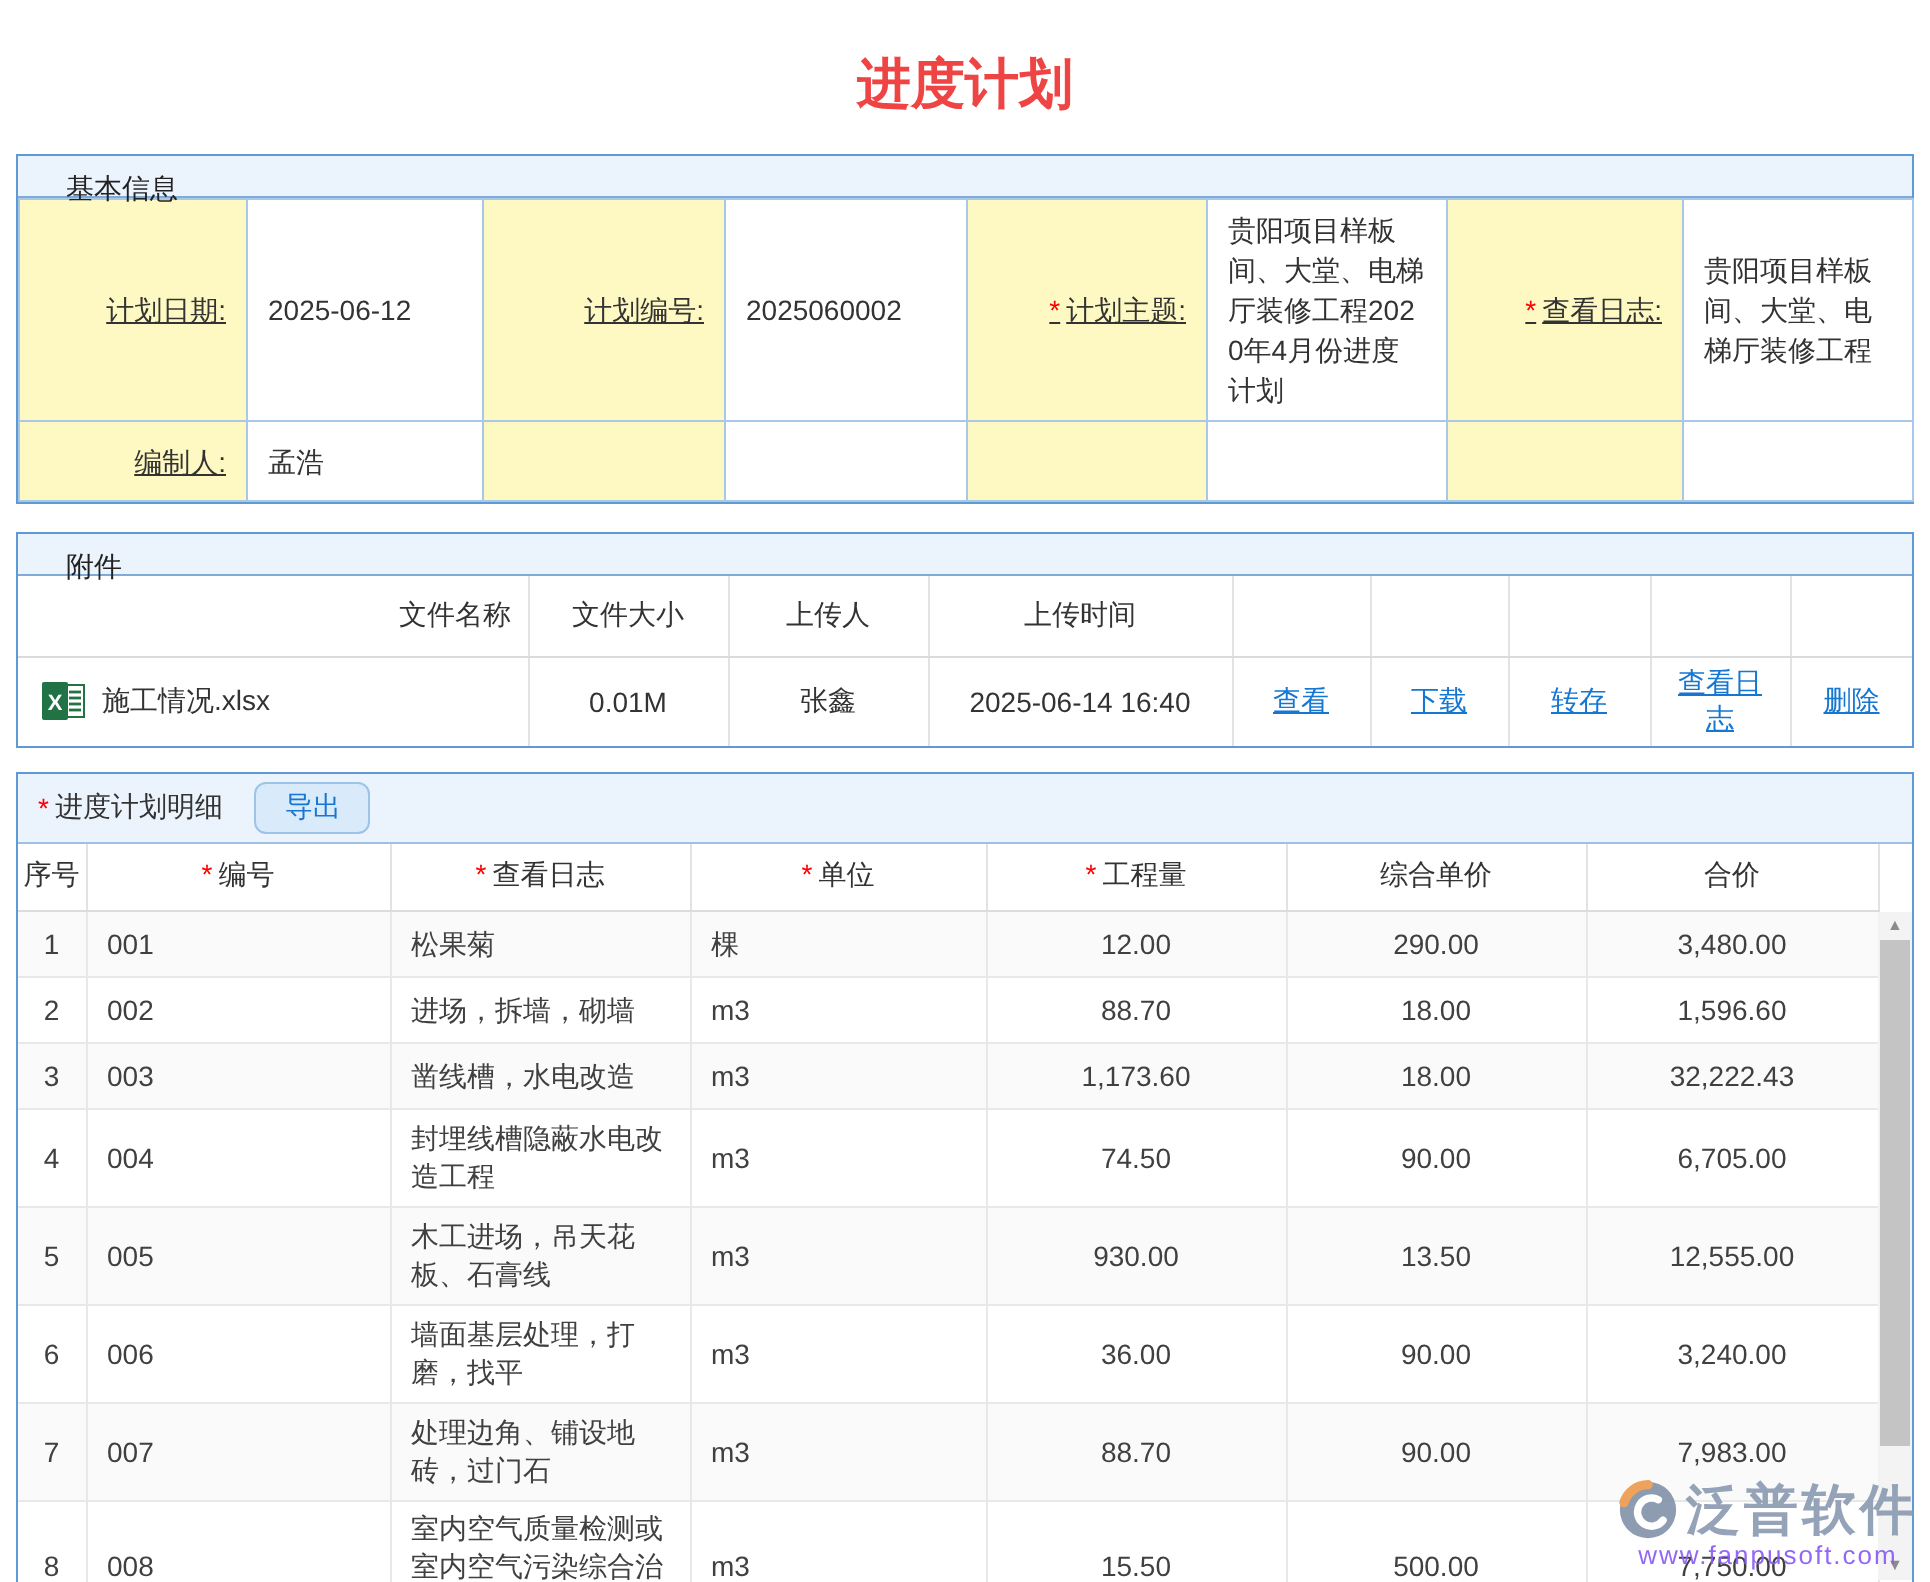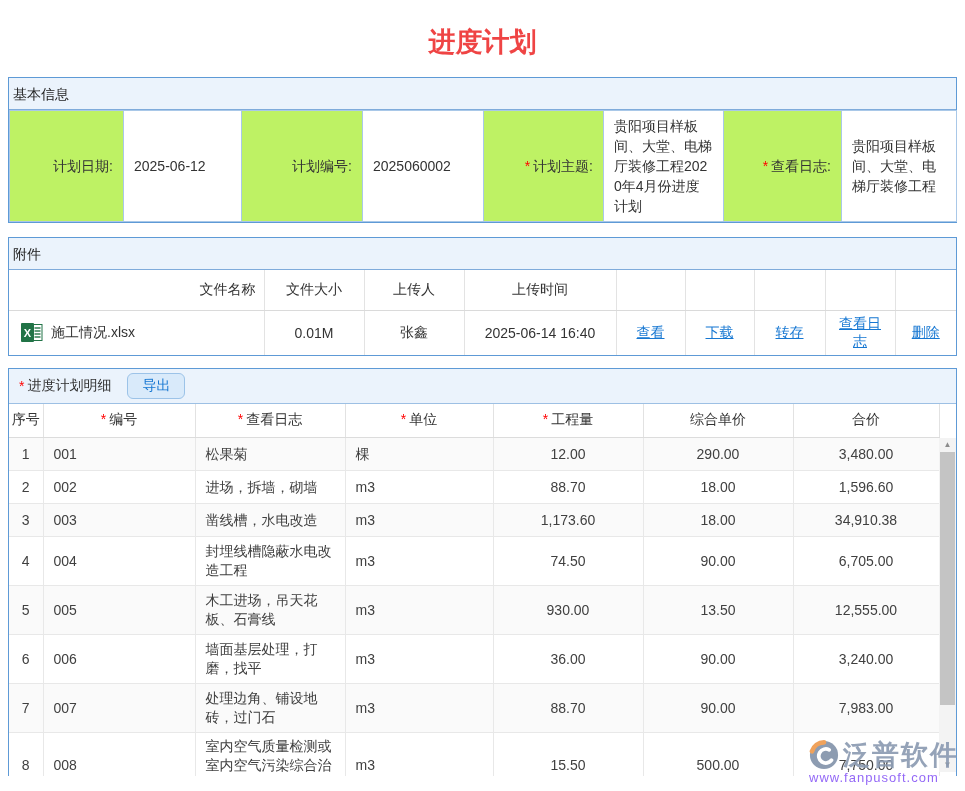--- a/index.html
+++ b/index.html
@@ -6,28 +6,28 @@
   html,body { width:965px; height:791px; }
   body {
     font-family: "Liberation Sans", "DejaVu Sans", sans-serif;
     background:#fff; color:#333; overflow:hidden; position:relative;
   }
   .page-title { text-align:center; font-size:27px; font-weight:bold; color:#ef4444; padding:24px 0 17px; }
 
   .section { margin:0 8px; border:1px solid #5e9ad6; background:#fff; }
   .sec-head {
     background:#ebf3fc; font-size:14px; color:#222;
-    padding:0 4px; height:32px; line-height:32px;
+    padding:0 24px; height:21px; line-height:32px;
     border-bottom:1px solid #7fabdb;
   }
 
   
   .binfo-table { width:100%; border-collapse:collapse; table-layout:fixed; font-size:14px; }
   .binfo-table td { border:1px solid #a9c8e8; padding:5px 10px; vertical-align:middle; line-height:20px; }
-  .binfo-table .lbl { background:#bef264; text-align:right; }
+  .binfo-table .lbl { background:#fef9c3; text-align:right;text-decoration:underline; }
   .binfo-table .val { background:#fff; text-align:left; word-break:break-all; }
   .binfo-r1 { height:92px; }
   .binfo-r2 { height:40px; }
   .req { color:#f00; margin-right:3px; }
 
   
   .att-table { width:100%; border-collapse:collapse; table-layout:fixed; font-size:14px; }
   .att-table th { font-weight:normal; text-align:center; height:40px; padding:4px 8px;
                   border-right:1px solid #e3e3e3; border-bottom:1px solid #dadada; color:#333; }
   .att-table th:first-child { text-align:right; padding-left:14px; }
@@ -67,21 +67,21 @@
                     font-size:8px; line-height:14px; color:#8b8b8b; cursor:pointer; }
   .vscroll .up { top:0; }
   .vscroll .down { bottom:0; }
   .vscroll .thumb { position:absolute; top:14px; left:1px; width:15px; height:253px;
                     background:#c4c4c4; cursor:pointer; }
 
   
   .xls-icon { width:22px; height:19px; flex:0 0 auto; }
 
   
-  .watermark { position:absolute; right:6px; bottom:6px; text-align:left; opacity:0.92; pointer-events:none; }
+  .watermark { position:absolute; right:6px; bottom:6px; text-align:center; opacity:0.92; pointer-events:none; }
   .wm-row { display:flex; align-items:center; gap:4px; }
   .wm-brand { font-size:27px; font-weight:bold; color:#8d9cb3; letter-spacing:2px; }
   .wm-url { font-size:13px; color:#8b5cf6; letter-spacing:1px; margin-top:-3px; }
 </style>
 </head>
 <body>
 
 <div class="page-title">进度计划</div>
 
 <div class="section" style="margin-bottom:14px;">
@@ -101,20 +101,30 @@
         <tr class="binfo-r1">
       <td class="lbl"><span class="req"></span><span>计划日期:</span></td>
       <td class="val">2025-06-12</td>
       <td class="lbl"><span class="req"></span><span>计划编号:</span></td>
       <td class="val">2025060002</td>
       <td class="lbl"><span class="req">*</span><span>计划主题:</span></td>
       <td class="val">贵阳项目样板间、大堂、电梯厅装修工程2020年4月份进度计划</td>
       <td class="lbl"><span class="req">*</span><span>查看日志:</span></td>
       <td class="val">贵阳项目样板间、大堂、电梯厅装修工程</td>
     </tr>
+    <tr class="binfo-r2">
+      <td class="lbl"><span class="req"></span><span>编制人:</span></td>
+      <td class="val">孟浩</td>
+      <td class="lbl"></td>
+      <td class="val"></td>
+      <td class="lbl"></td>
+      <td class="val"></td>
+      <td class="lbl"></td>
+      <td class="val"></td>
+    </tr>
   </tbody>
     </table>
 </div>
 
 <div class="section" style="margin-bottom:12px;">
   <div class="sec-head">附件</div>
   <table class="att-table">
     <colgroup>
       <col style="width:255px">
         <col style="width:100px">
@@ -211,21 +221,21 @@
           <td class="c">18.00</td>
       <td class="c">1,596.60</td>
     </tr>
     <tr class="rh1">
       <td class="c">3</td>
           <td class="t">003</td>
       <td class="t">凿线槽，水电改造</td>
           <td class="t">m3</td>
       <td class="c">1,173.60</td>
           <td class="c">18.00</td>
-      <td class="c">34,910.38</td>
+      <td class="c">32,222.43</td>
     </tr>
     <tr class="rh2">
       <td class="c">4</td>
           <td class="t">004</td>
       <td class="t">封埋线槽隐蔽水电改造工程</td>
           <td class="t">m3</td>
       <td class="c">74.50</td>
           <td class="c">90.00</td>
       <td class="c">6,705.00</td>
     </tr>

